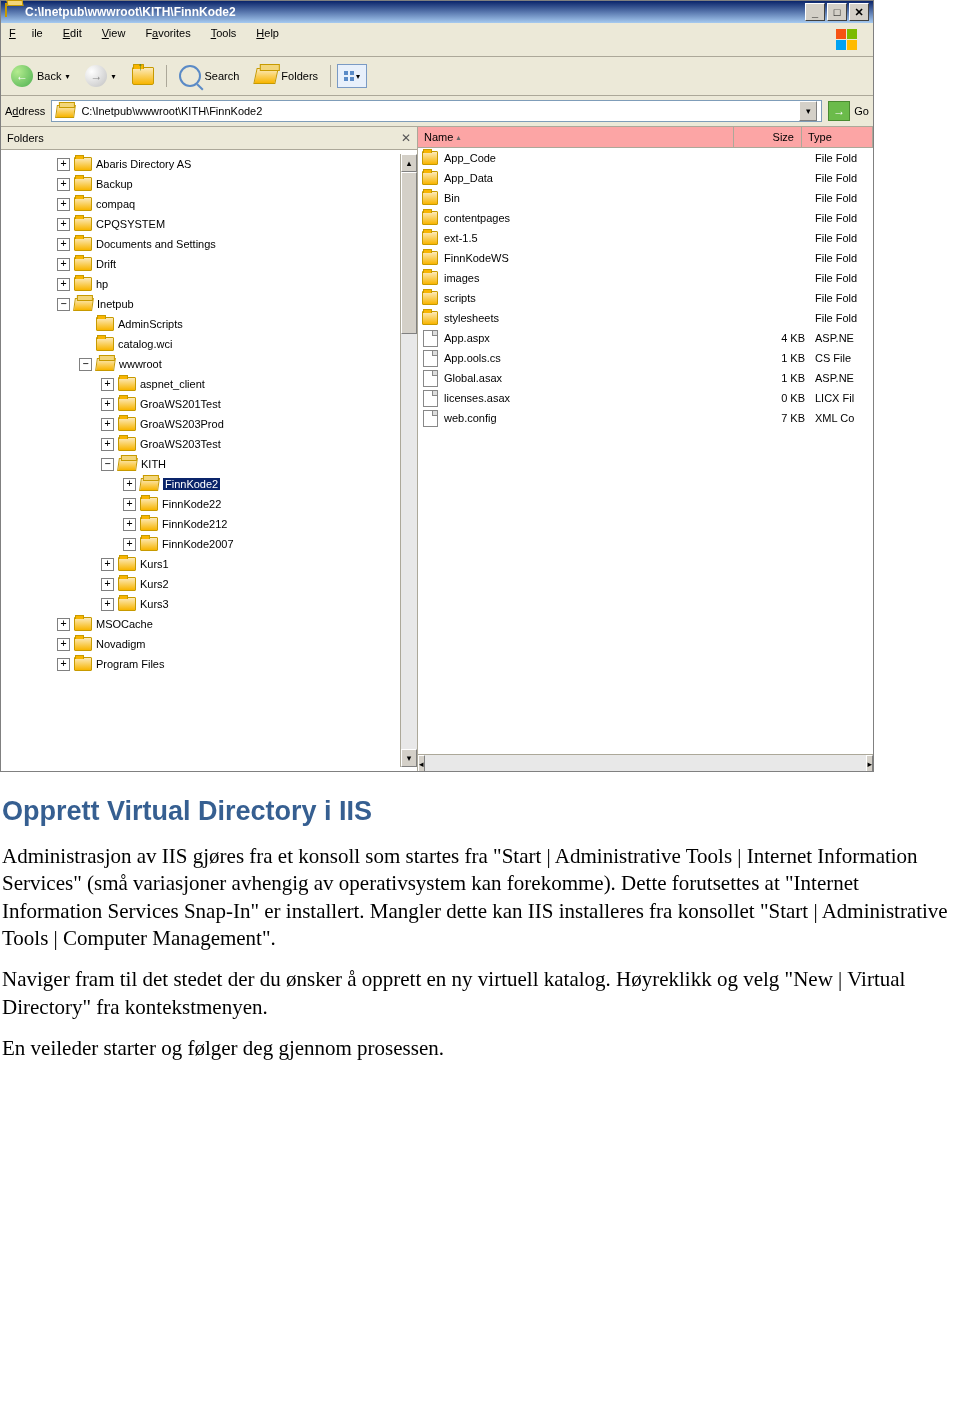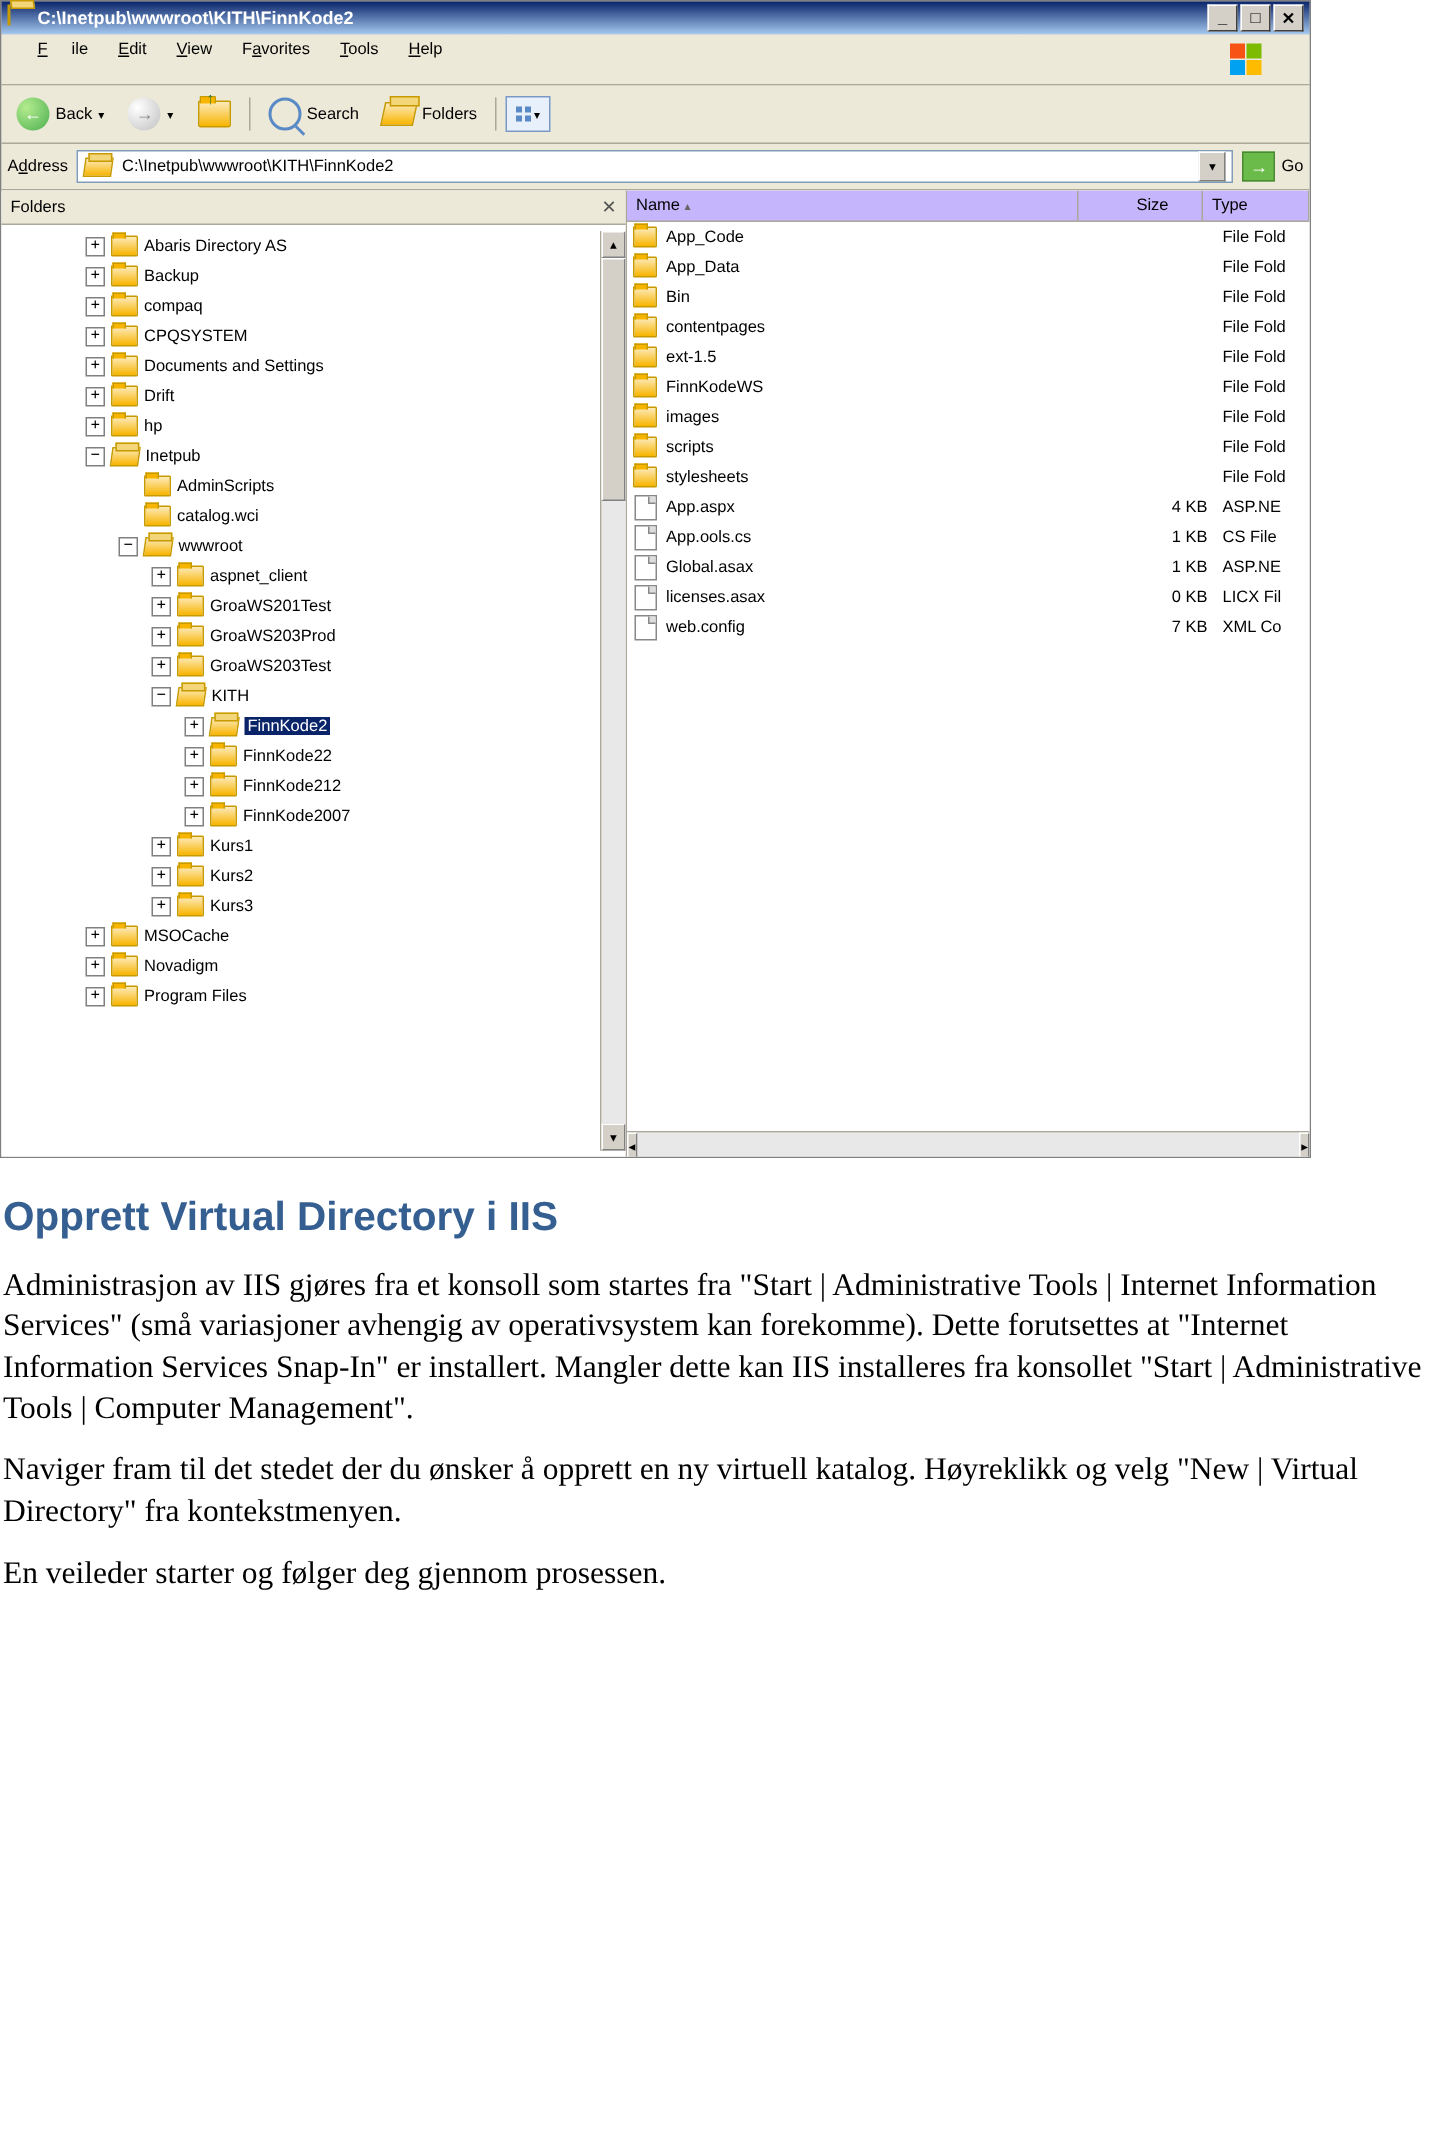--- a/index.html
+++ b/index.html
@@ -2,21 +2,21 @@
 <html><head>
 <meta charset="utf-8">
 <style>
   body { margin:0; padding:0; font-family: Tahoma, Verdana, sans-serif; font-size:11px; background:#fff; width:960px; }
   .win { background:#d4d0c8; border:1px solid #808080; width:872px; margin:0 0 18px 0; }
   .titlebar { display:flex; align-items:center; height:22px; background:linear-gradient(#0a246a,#a6caf0); color:#fff; font-weight:bold; padding:0 4px; }
   .titlebar .tb-icon { width:16px; height:16px; margin-right:4px; }
   .titlebar .tb-txt { flex:1; font-size:12px; }
   .wbtns { display:flex; gap:2px; }
   .wbtn { width:18px; height:16px; background:#d4d0c8; border:1px solid #fff; border-right-color:#404040; border-bottom-color:#404040; display:flex; align-items:center; justify-content:center; font-family:Arial; font-size:11px; color:#000; }
-  .menubar { background:#ece9d8; border-bottom:1px solid #aca899; padding:2px 16px; display:flex; gap:4px; }
+  .menubar { background:#ece9d8; border-bottom:1px solid #aca899; padding:2px 0; display:flex; gap:4px; }
   .menubar span { padding:2px 8px; }
   .menubar span u { text-decoration:underline; }
   .winlogo { margin-left:auto; width:38px; display:flex; align-items:center; justify-content:center; }
   .winflag { display:grid; grid-template-columns:10px 10px; grid-template-rows:10px 10px; gap:1px; }
   .winflag div:nth-child(1){background:#f65314;}
   .winflag div:nth-child(2){background:#7cbb00;}
   .winflag div:nth-child(3){background:#00a1f1;}
   .winflag div:nth-child(4){background:#ffbb00;}
   .toolbar { background:#ece9d8; border-bottom:1px solid #aca899; padding:4px; display:flex; align-items:center; gap:4px; height:30px; }
   .tbtn { display:flex; align-items:center; gap:4px; padding:2px 6px; }
@@ -50,24 +50,24 @@
   .sthumb { position:absolute; left:0; right:0; top:0; height:160px; background:#d4d0c8; border:1px solid #fff; border-right-color:#808080; border-bottom-color:#808080; }
   .node { display:flex; align-items:center; height:20px; gap:4px; white-space:nowrap; }
   .pm { width:11px; height:11px; border:1px solid #808080; background:#fff; display:flex; align-items:center; justify-content:center; font-size:10px; line-height:1; color:#000; font-family:monospace; }
   .pm-empty { width:13px; }
   .nfld { width:16px; height:12px; background:linear-gradient(#fceabb,#f8b500); border:1px solid #c79a00; border-radius:0 1px 1px 1px; position:relative; }
   .nfld::before { content:''; position:absolute; top:-3px; left:0; width:7px; height:3px; background:#f8b500; border:1px solid #c79a00; border-bottom:none; }
   .nfld-open { width:17px; height:11px; background:linear-gradient(#fceabb,#f8b500); border:1px solid #c79a00; position:relative; transform:skewX(-8deg); }
   .nfld-open::before { content:''; position:absolute; top:-4px; left:1px; width:14px; height:4px; background:#f3d67a; border:1px solid #c79a00; transform:skewX(8deg); }
   .sel { background:#0a246a; color:#fff; padding:0 2px; }
   .right { flex:1; display:flex; flex-direction:column; overflow:hidden; }
-  .cols { display:flex; background:#c4b5fd; border-bottom:1px solid #aca899; height:20px; font-size:11px; }
+  .cols { display:flex; background:#fca5a5; border-bottom:1px solid #aca899; height:20px; font-size:11px; }
   .col { border-right:1px solid #aca899; padding:2px 6px; display:flex; align-items:center; }
   .col.name { flex:1; }
-  .col.size { width:54px; justify-content:flex-end; padding-right:22px; }
+  .col.size { width:54px; justify-content:flex-end; padding-right:7px; }
   .col.type { width:58px; }
   .list { flex:1; overflow:hidden; background:#fff; }
   .row { display:flex; align-items:center; height:20px; }
   .row .c-name { flex:1; display:flex; align-items:center; gap:6px; padding-left:4px; }
   .row .c-size { width:54px; text-align:right; padding-right:10px; }
   .row .c-type { width:58px; }
   .fileico { width:16px; height:16px; display:inline-flex; align-items:center; justify-content:center; }
   .doc { width:13px; height:15px; background:#fff; border:1px solid #888; position:relative; }
   .doc::before { content:''; position:absolute; top:0; right:0; width:4px; height:4px; background:#ddd; border-left:1px solid #888; border-bottom:1px solid #888; }
   .hscroll { height:16px; background:#d4d0c8; border-top:1px solid #aca899; display:flex; }

